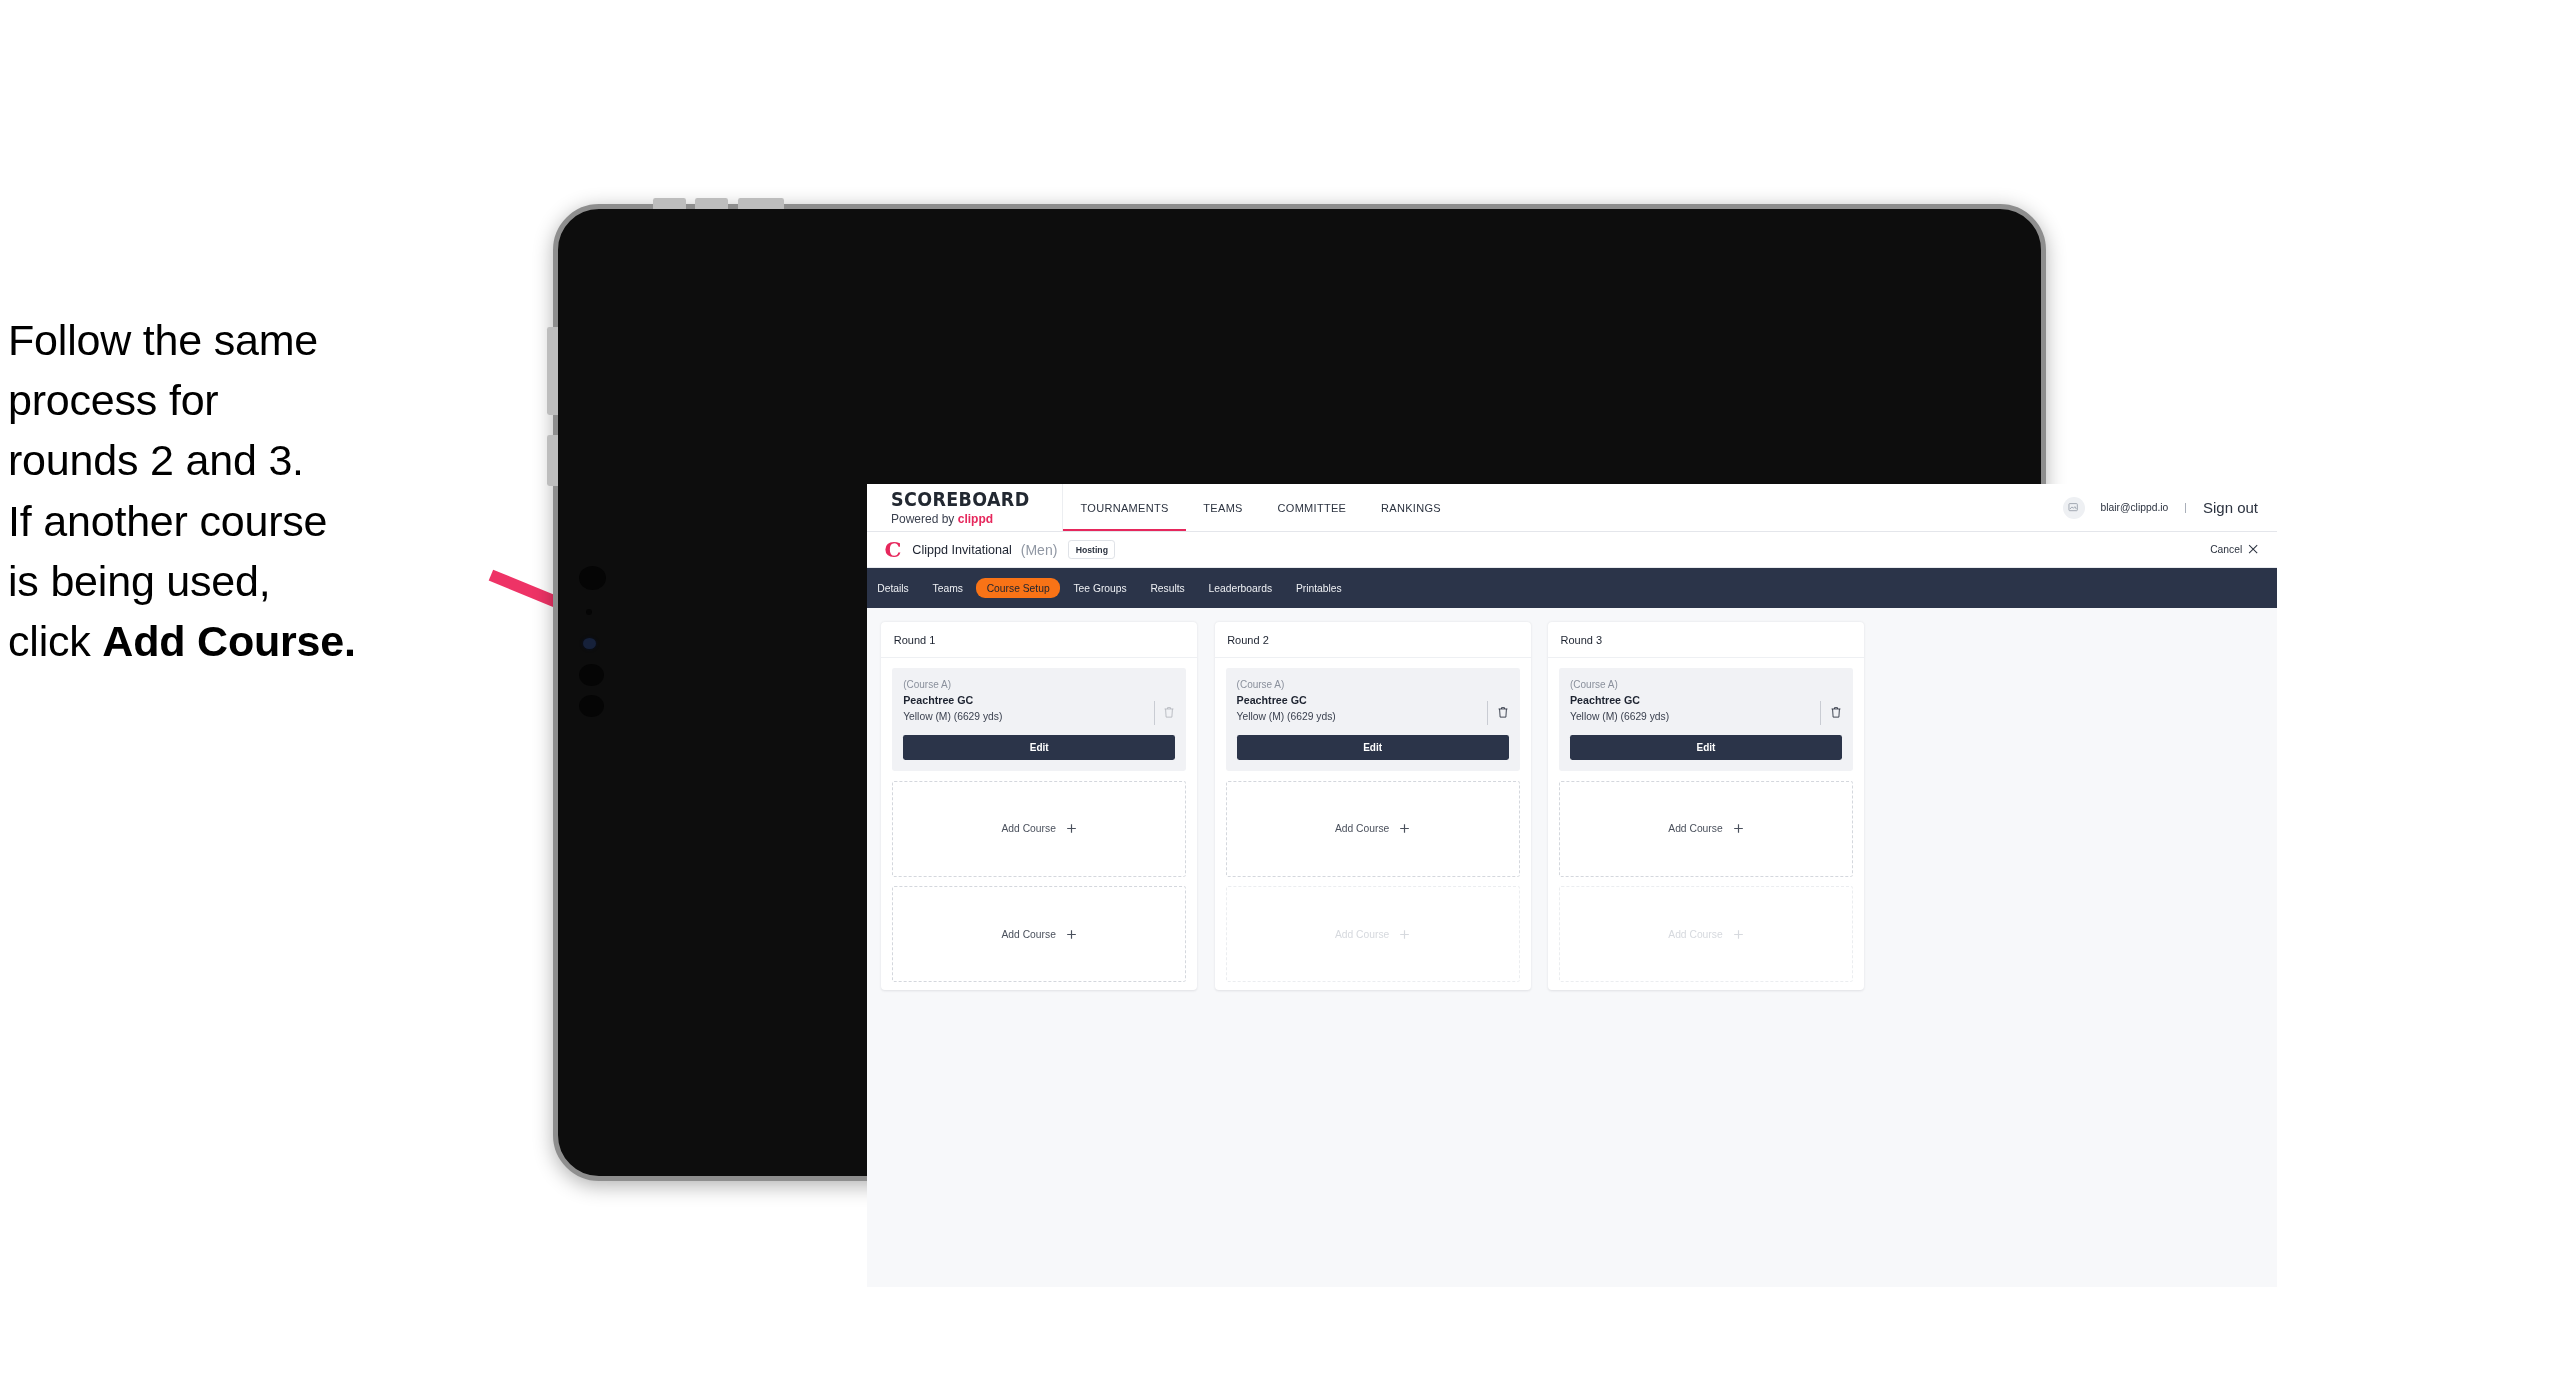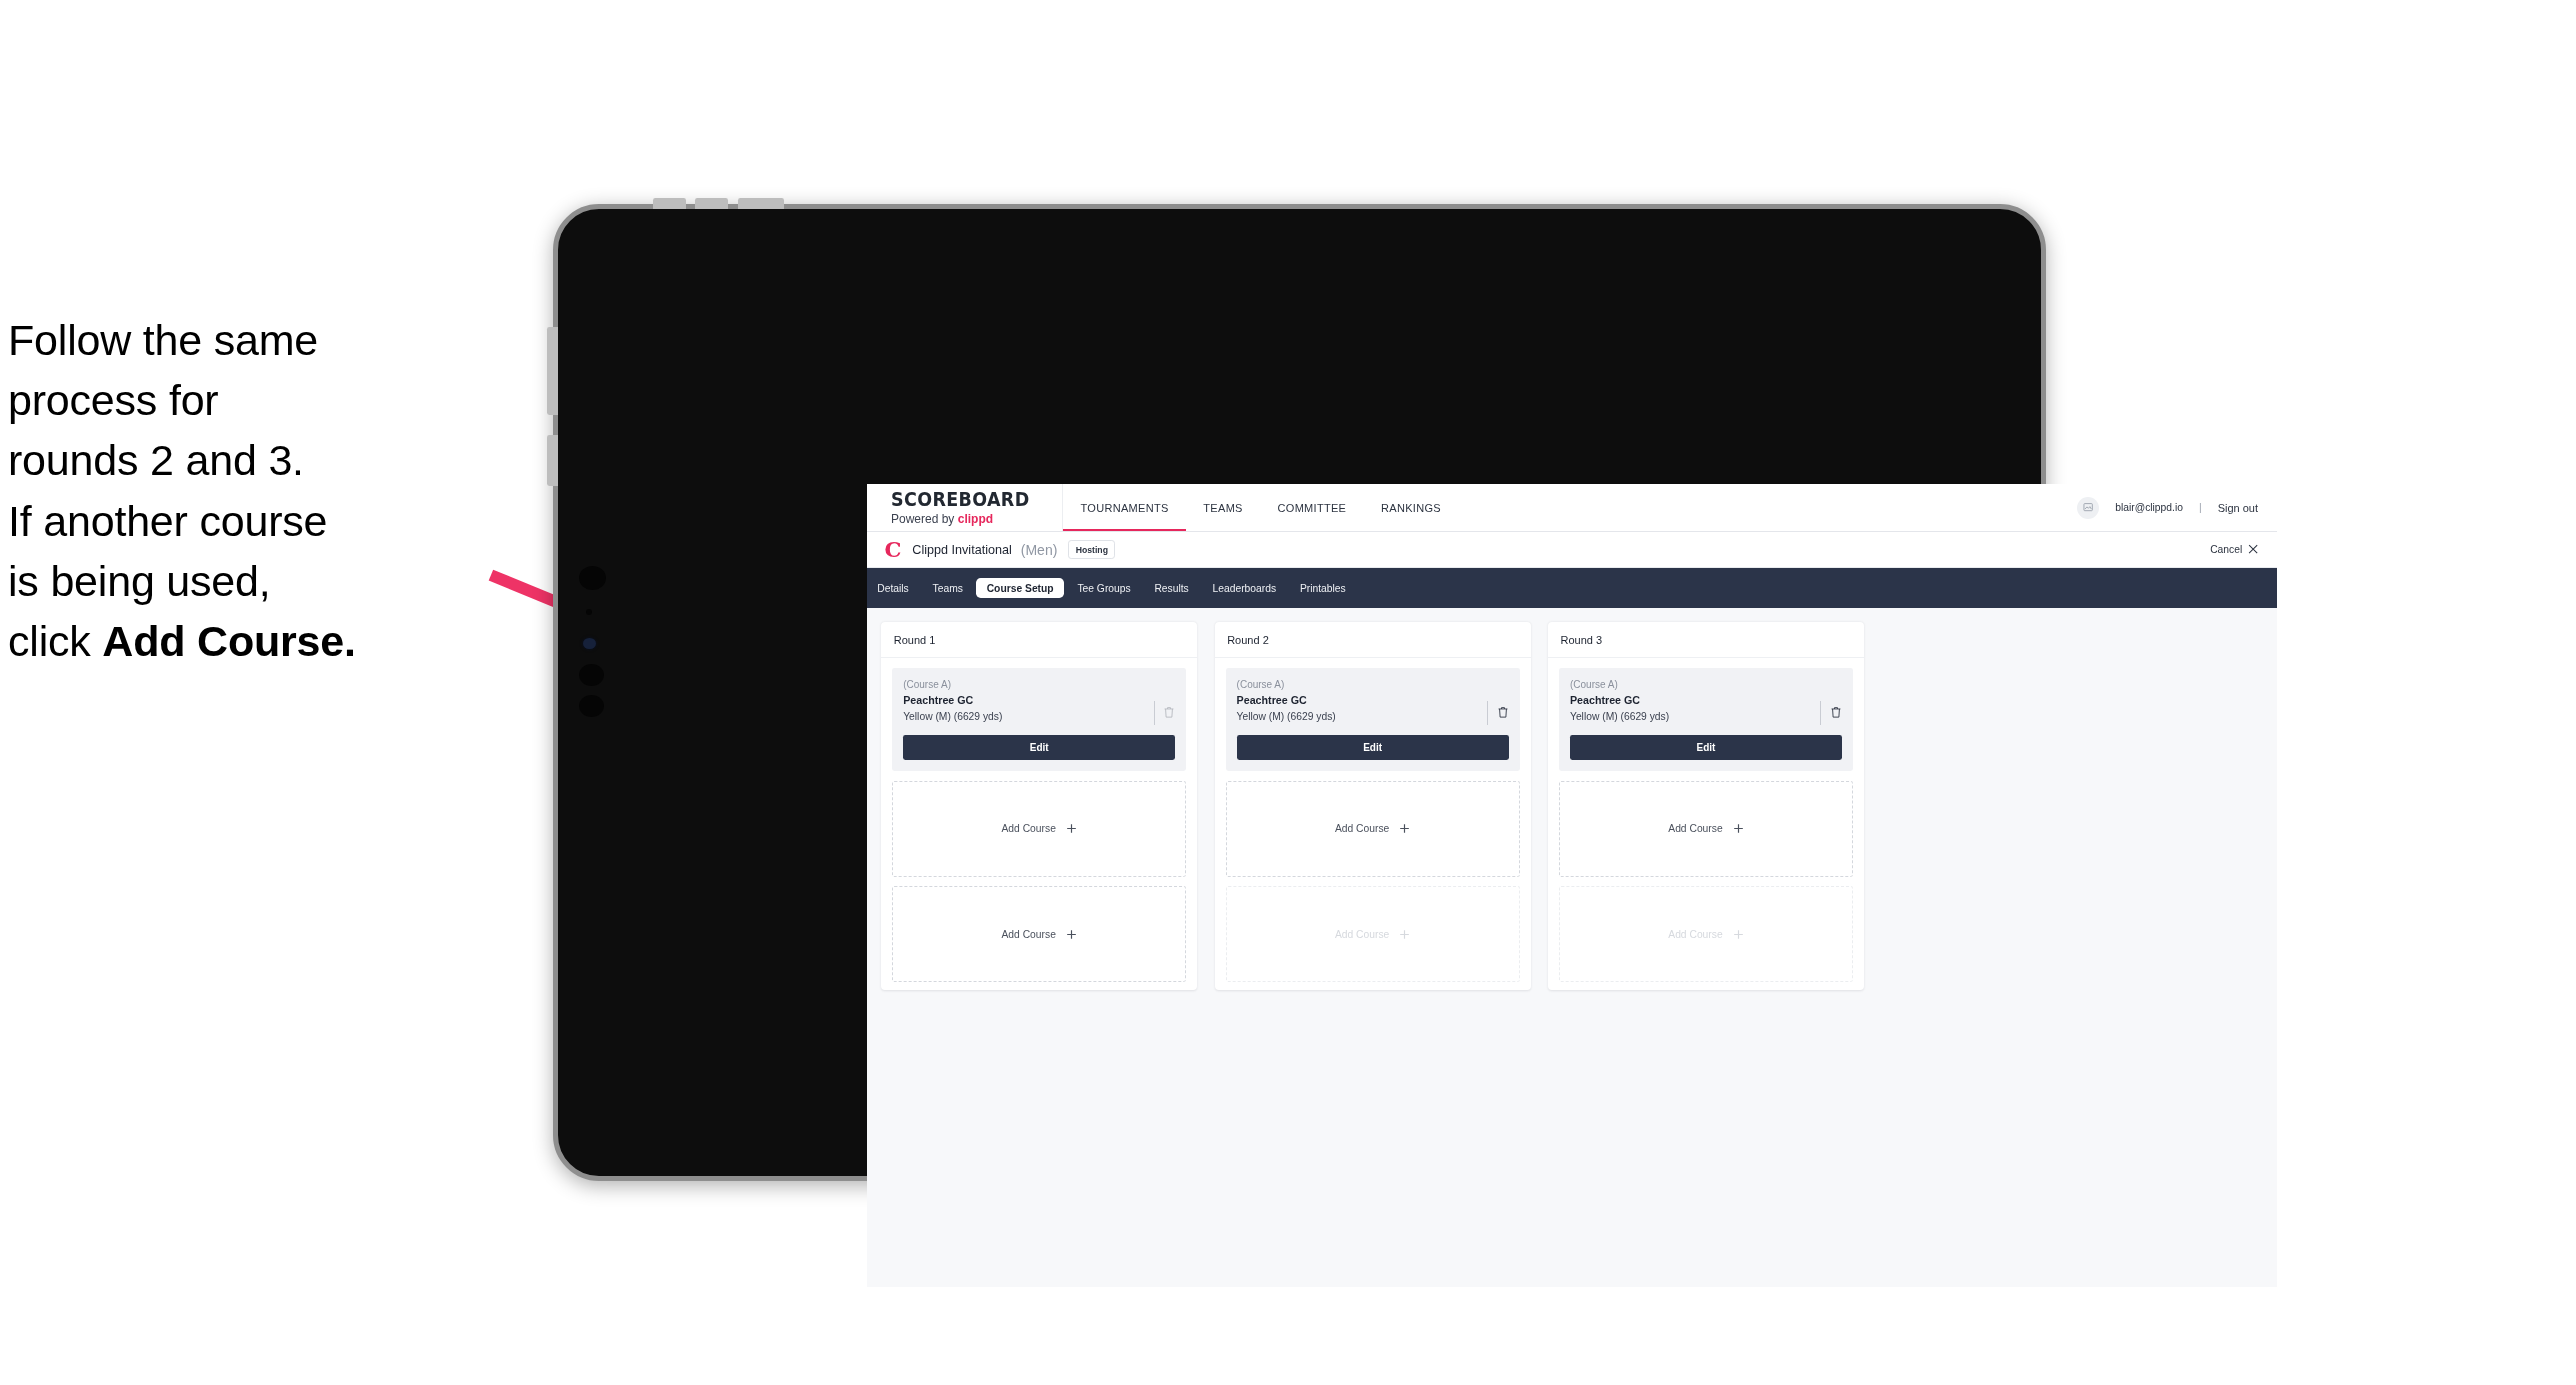--- a/index.html
+++ b/index.html
@@ -124,21 +124,21 @@
     gap: 16px;
   }
   #avatar {
     width: 22px; height: 22px;
     border-radius: 50%;
     background: #eef0f3;
     display: flex; align-items: center; justify-content: center;
   }
   #topnav-right .email { font-size: 10.3px; color: #2c3340; }
   #topnav-right .sep { font-size: 10.3px; color: #9aa1ac; }
-  #topnav-right .signout { font-size: 11px; color: #2c3340; cursor: pointer; }
+  #topnav-right .signout { font-size: 15px; color: #2c3340; cursor: pointer; }
 
   
   #tourney {
     display: flex; align-items: center;
     height: 36px;
     background: #ffffff;
     padding: 0 19px 0 17.4px;
     border-bottom: 0.8px solid #e9ebee;
   }
   #tourney .clogo {
@@ -177,23 +177,24 @@
   }
   .subtab {
     font-size: 10.3px;
     color: #eef0f4;
     padding: 4.7px 10.3px;
     border-radius: 4.7px;
     cursor: pointer;
     white-space: nowrap;
   }
   .subtab.active {
-    background: #ffffff;
+    background: #f97316;
     color: #1d2330;
-    font-weight: 700;
+    font-weight: 400;
+    border-radius: 9px;
   }
 
   
   #rounds {
     display: flex;
     gap: 17.4px;
     padding: 14.2px 0 0 14.2px;
   }
   .round-card {
     width: 316px;

